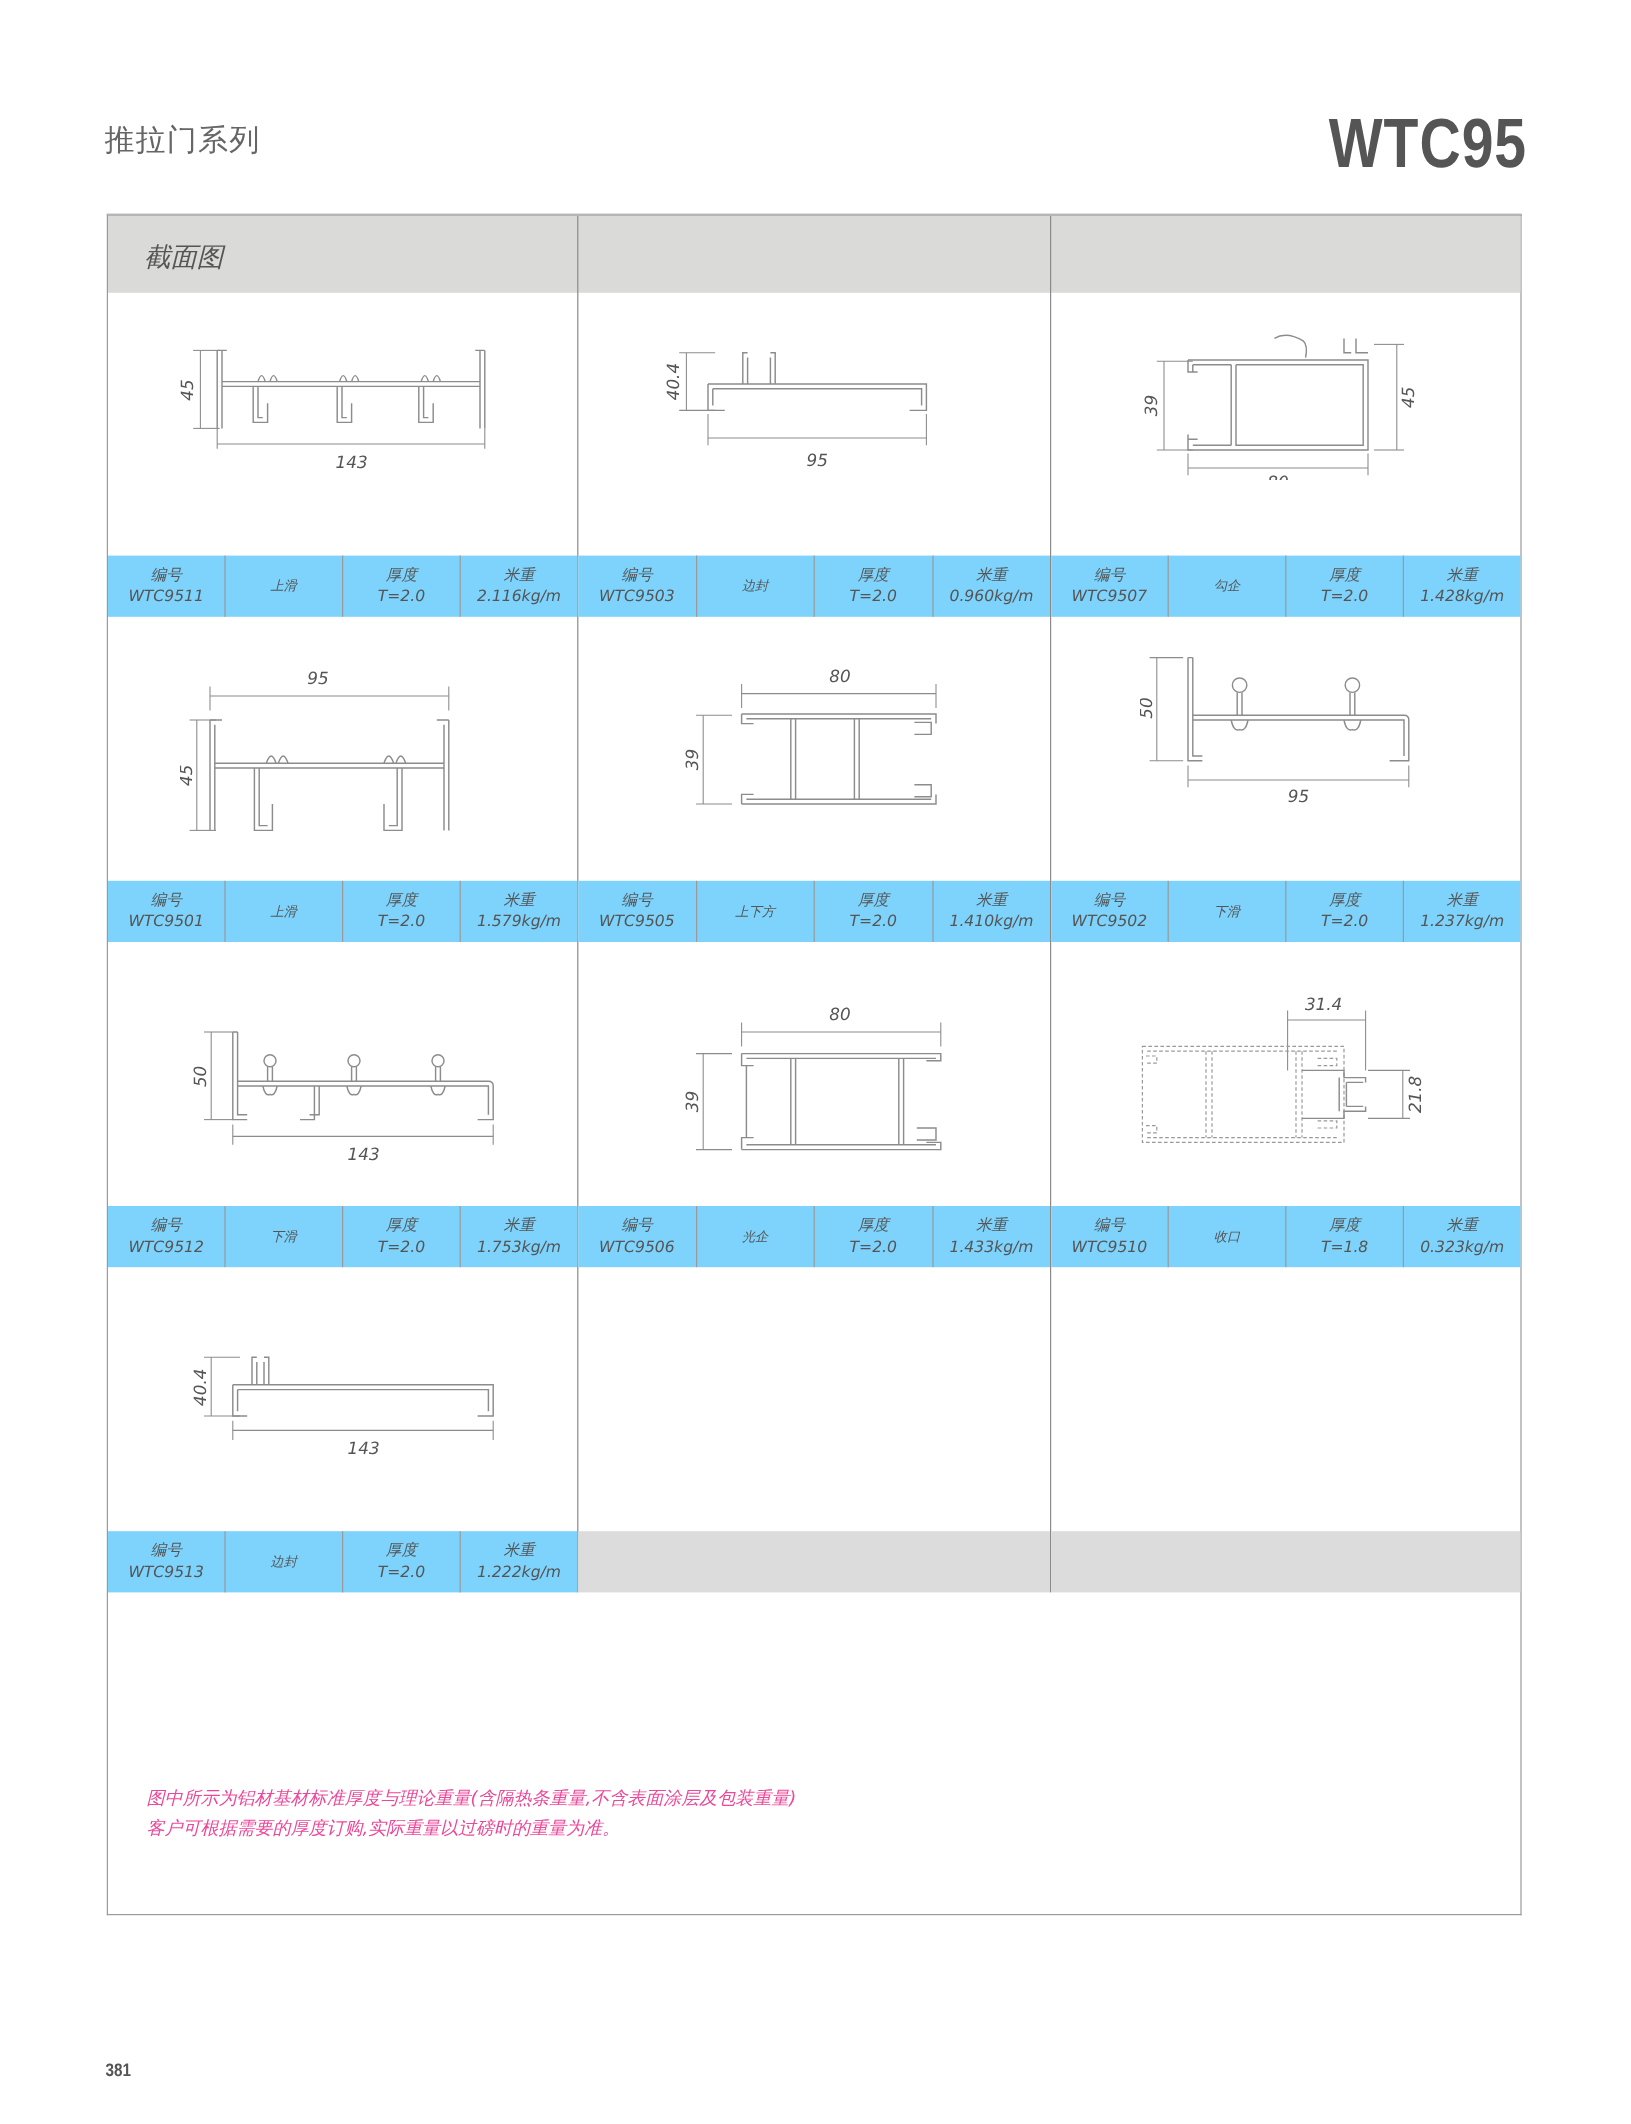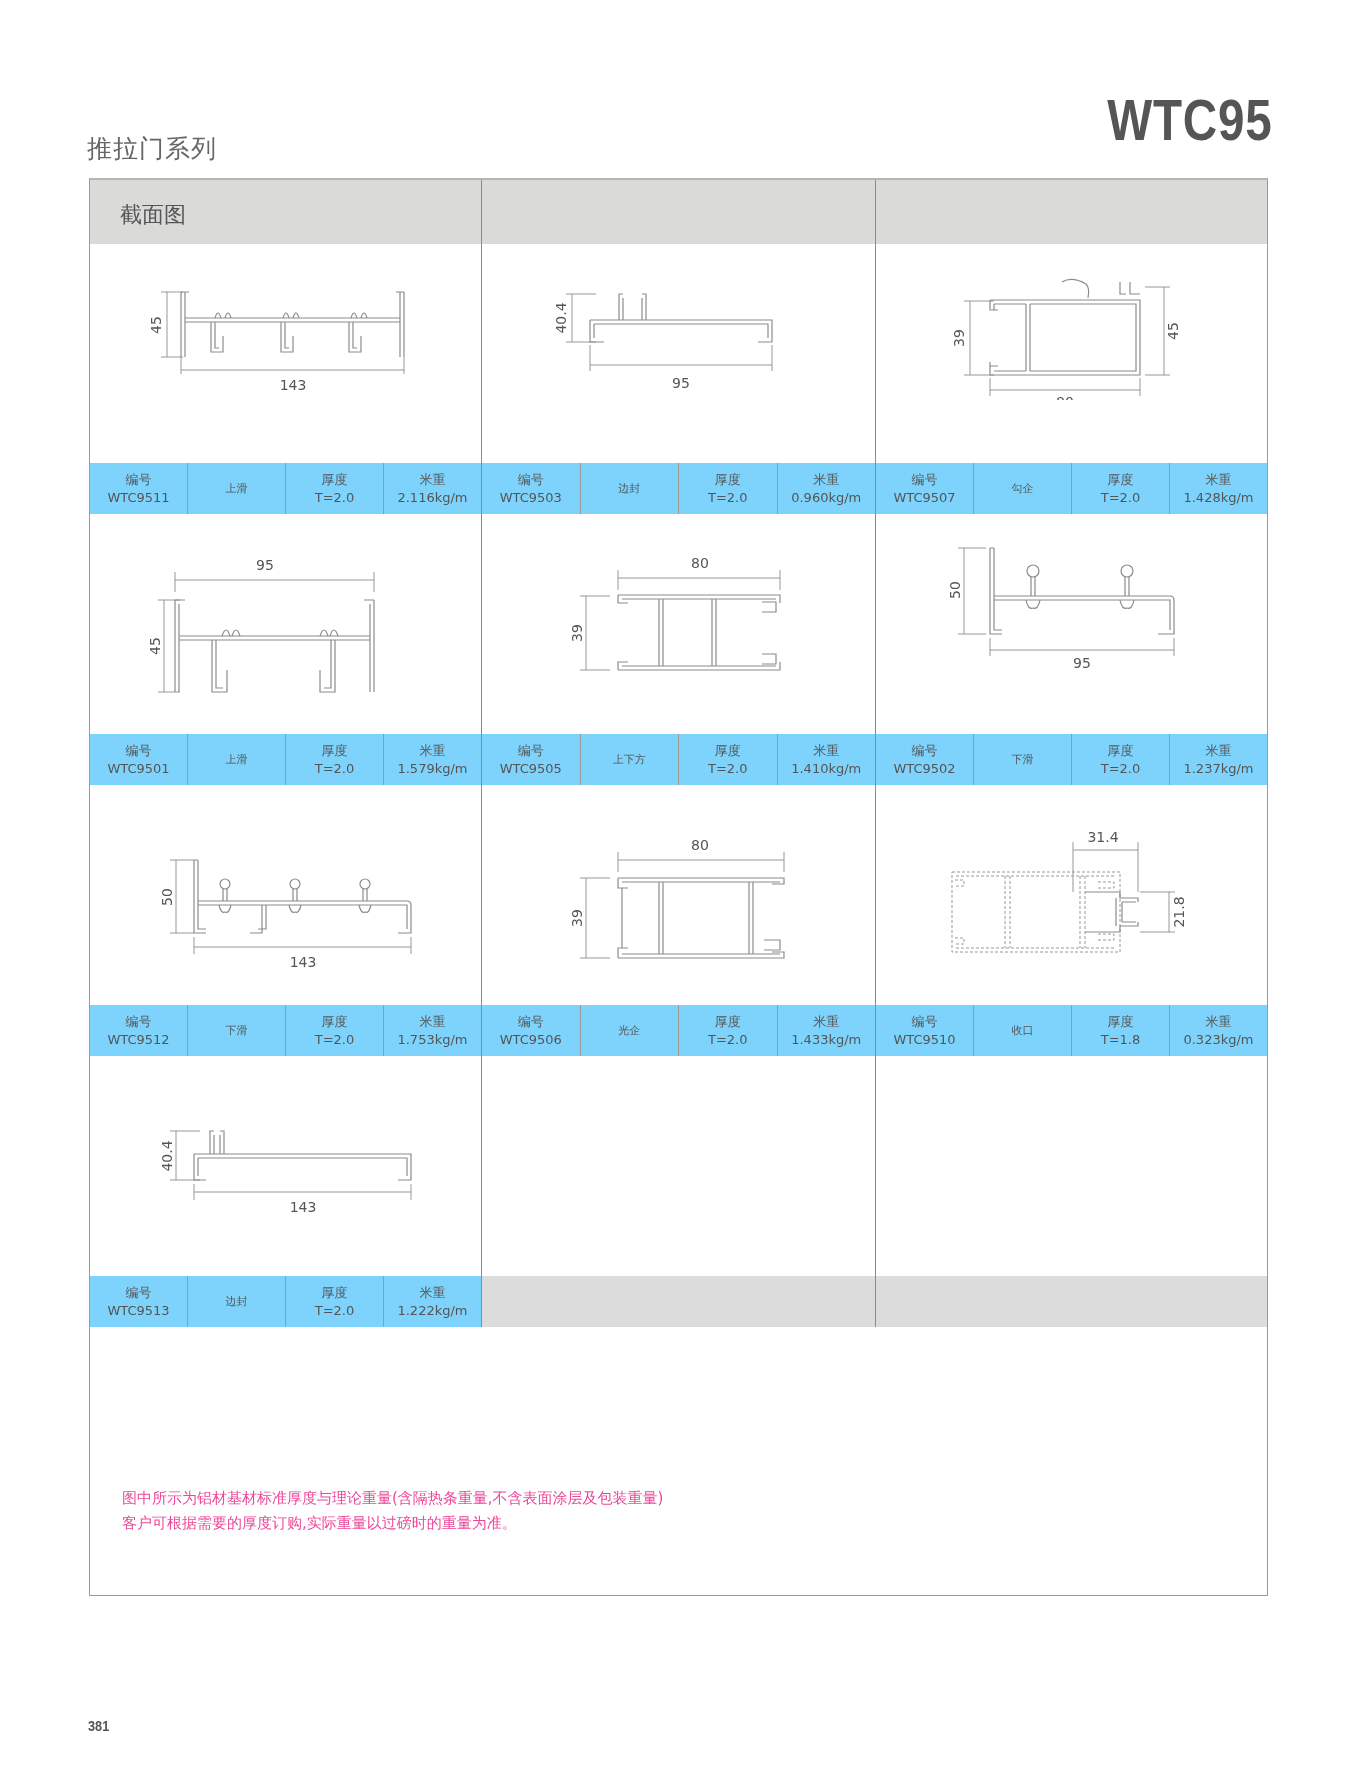--- a/index.html
+++ b/index.html
@@ -1,19 +1,19 @@
 <!DOCTYPE html>
 <html><head>
 <meta charset="utf-8">
 <style>
   html,body{margin:0;padding:0;background:#fff;}
   body{width:1359px;height:1770px;position:relative;overflow:hidden;font-family:"DejaVu Sans","Liberation Sans",sans-serif;color:#555;}
-  .series-title{position:absolute;left:87px;top:100px;font-size:25px;color:#666;letter-spacing:1px;margin-top:32px;}
+  .series-title{position:absolute;left:87px;top:100px;font-size:25px;color:#666;letter-spacing:1px;}
   .model-title{position:absolute;right:86px;top:86px;font-family:"Liberation Sans","DejaVu Sans",sans-serif;font-weight:bold;font-size:58px;color:#555;transform:scaleX(0.82);transform-origin:right top;letter-spacing:1px;}
-  .table{position:absolute;left:89px;top:178px;width:1179px;height:1418px;border:1px solid #9a9a9a;box-sizing:border-box;border-top:2px solid #b5b5b5;}
+  .table{position:absolute;left:89px;top:178px;width:1179px;height:1418px;border:1px solid #9a9a9a;box-sizing:border-box;border-top:2px solid #b5b5b5;font-style:italic;}
   .hdr{position:absolute;left:0;top:0;width:100%;height:64px;background:#dadbd9;}
   .hdr-label{position:absolute;left:30px;top:20px;font-size:22px;color:#555;}
   .vline{position:absolute;width:1px;background:#8a8a8a;}
   .drawing{position:absolute;}
   .drawing svg{display:block;}
   .info{position:absolute;height:51px;background:#7dd3fc;display:flex;}
   .info .c{flex:1;display:flex;flex-direction:column;align-items:center;justify-content:center;font-size:13px;color:#555;line-height:18px;border-right:1px solid #9a9a9a;}
   .info .c:last-child{border-right:none;}
   .info .c.single{font-size:11px;}
   .info-empty{position:absolute;height:51px;background:#dcdcdc;}

